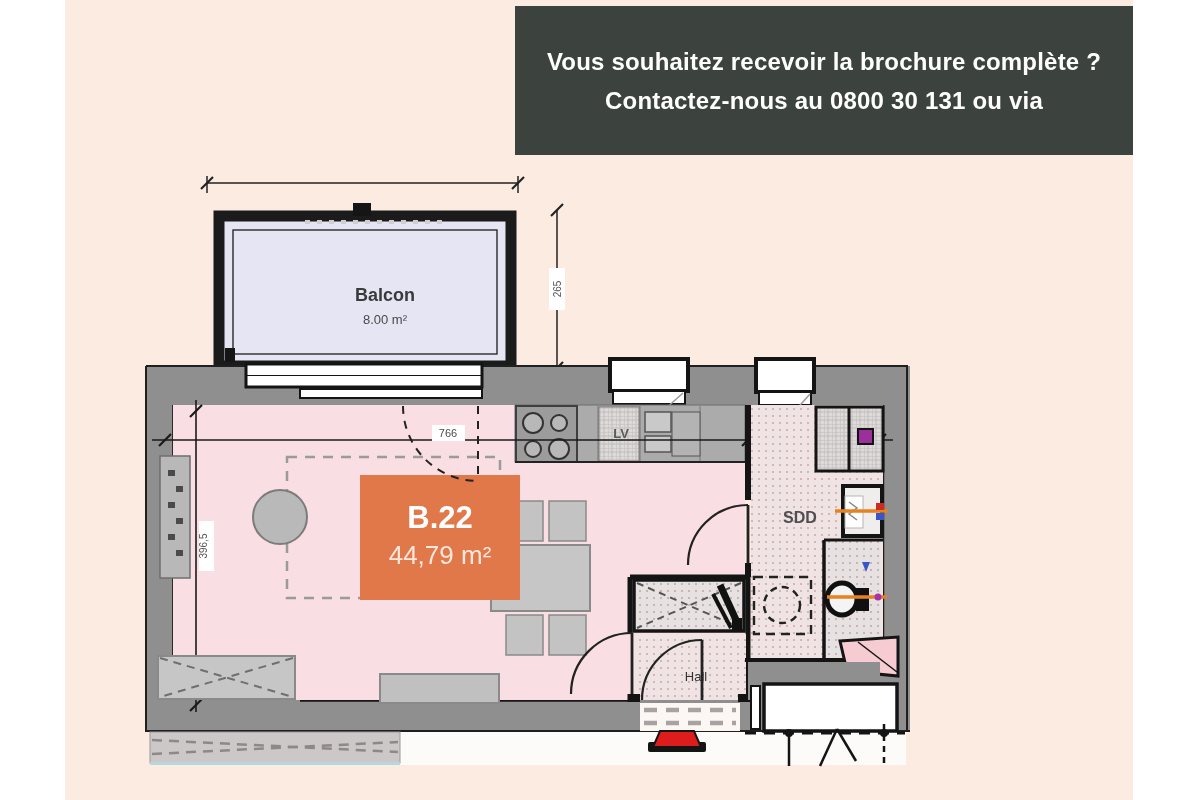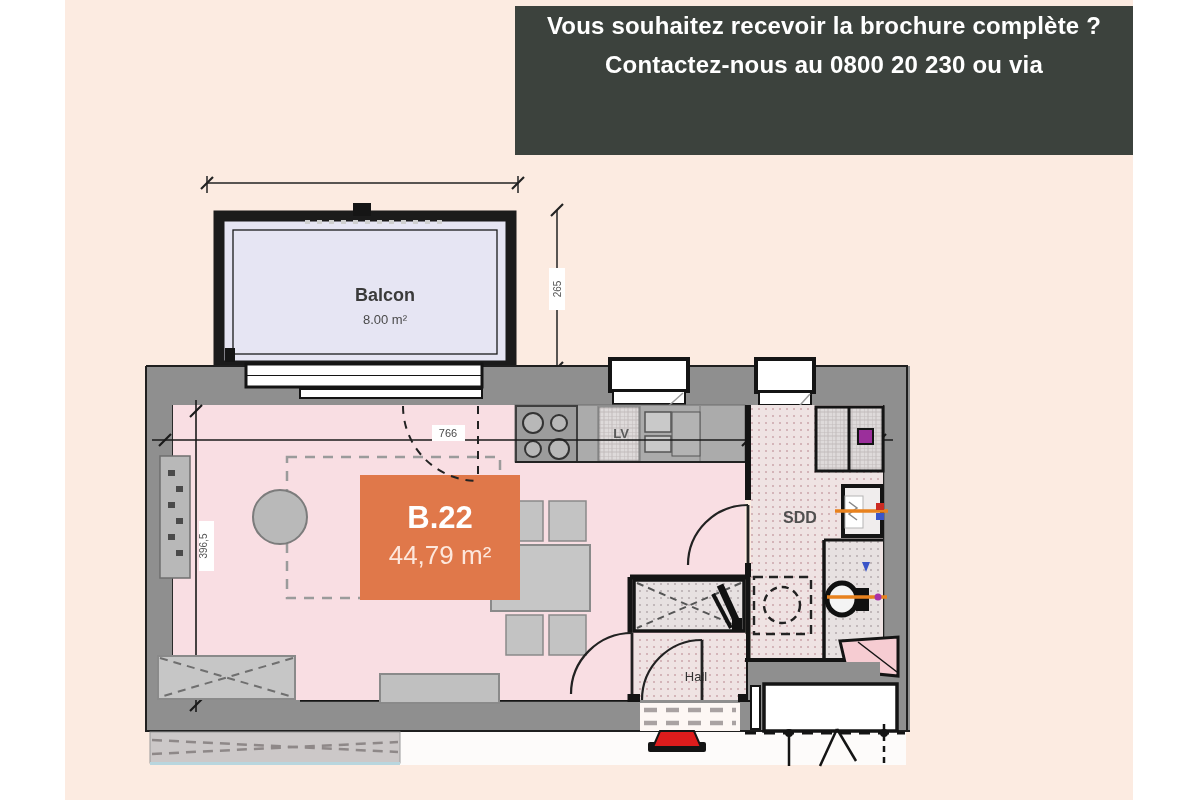--- a/index.html
+++ b/index.html
@@ -6,21 +6,21 @@
   body{
     width:1200px;height:800px;position:relative;overflow:hidden;
     background:#ffffff;
     font-family:"Liberation Sans",sans-serif;
   }
   .stage{position:absolute;left:0;top:0;width:1200px;height:800px;}
   svg{position:absolute;left:0;top:0;display:block;}
   .banner{
     position:absolute;left:515px;top:6px;width:618px;height:149px;
     background:#3c423d;color:#ffffff;
-    display:flex;flex-direction:column;align-items:center;
+    display:flex;flex-direction:column;justify-content:center;align-items:center;
     text-align:center;font-weight:bold;font-size:24px;line-height:39px;
     letter-spacing:0.2px;
   }
   svg text{font-family:"Liberation Sans",sans-serif;}
 </style>
 </head>
 <body>
 
 <div class="stage">
 
@@ -267,16 +267,16 @@
       <line x1="837" y1="729" x2="820" y2="766" stroke-width="2.5"></line>
       <line x1="837" y1="729" x2="856" y2="761" stroke-width="2.5"></line>
       <line x1="884" y1="724" x2="884" y2="766" stroke-width="2.5" stroke-dasharray="6 5"></line>
       <circle cx="884" cy="733" r="4" fill="#141414" stroke="none"></circle>
     </g>
   </g>
 </svg>
 
 <div class="banner">
   <div>Vous souhaitez recevoir la brochure complète ?</div>
-  <div>Contactez-nous au 0800 20 230 ou via</div>
+  <div>Contactez-nous au 0800 30 131 ou via</div>
 </div>
 
 </div>
 
 </body></html>

